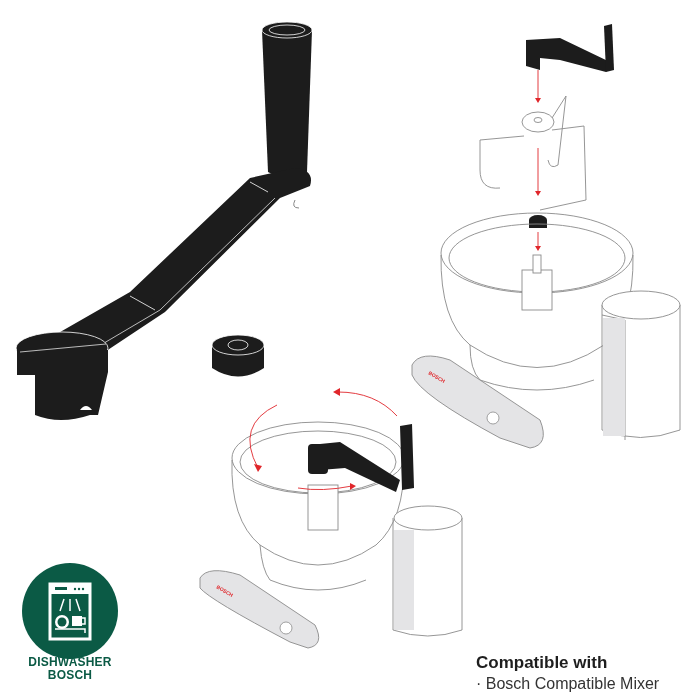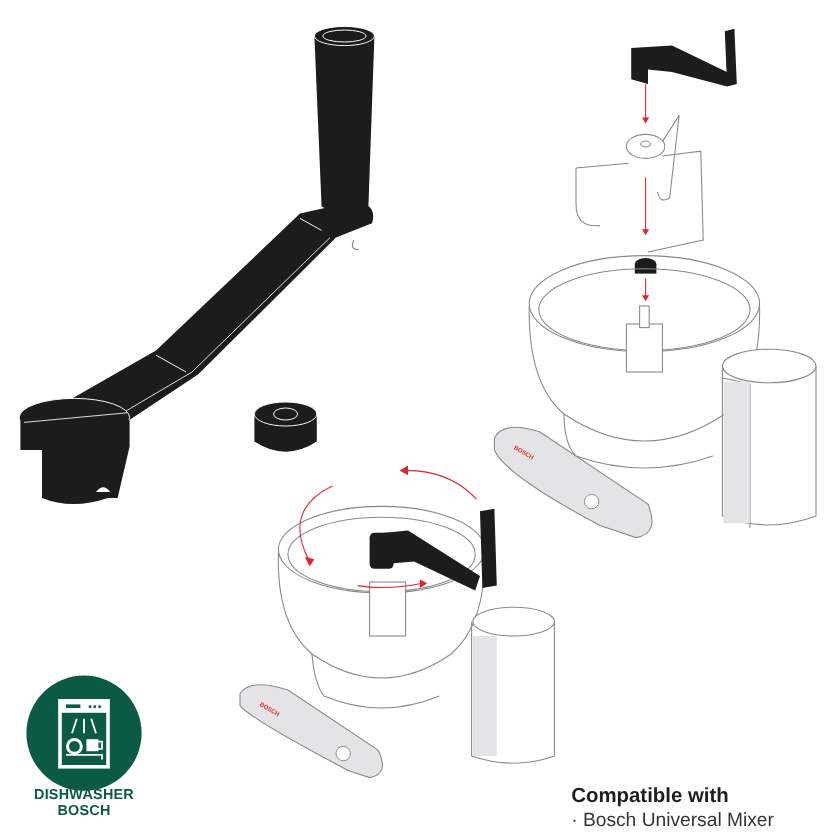--- a/index.html
+++ b/index.html
@@ -123,14 +123,14 @@
     <path d="M33,66 L63,66 L63,70" fill="none" stroke="#fff" stroke-width="1.5"></path>
   </svg>
 </div>
 <div class="badge-label">
   <div>DISHWASHER</div>
   <div>BOSCH</div>
 </div>
 
 <div class="compat">
   <div class="compat-title">Compatible with</div>
-  <div class="compat-item">· Bosch Universal Mixer</div>
+  <div class="compat-item">· Bosch Compatible Mixer</div>
 </div>
 
 </body></html>

